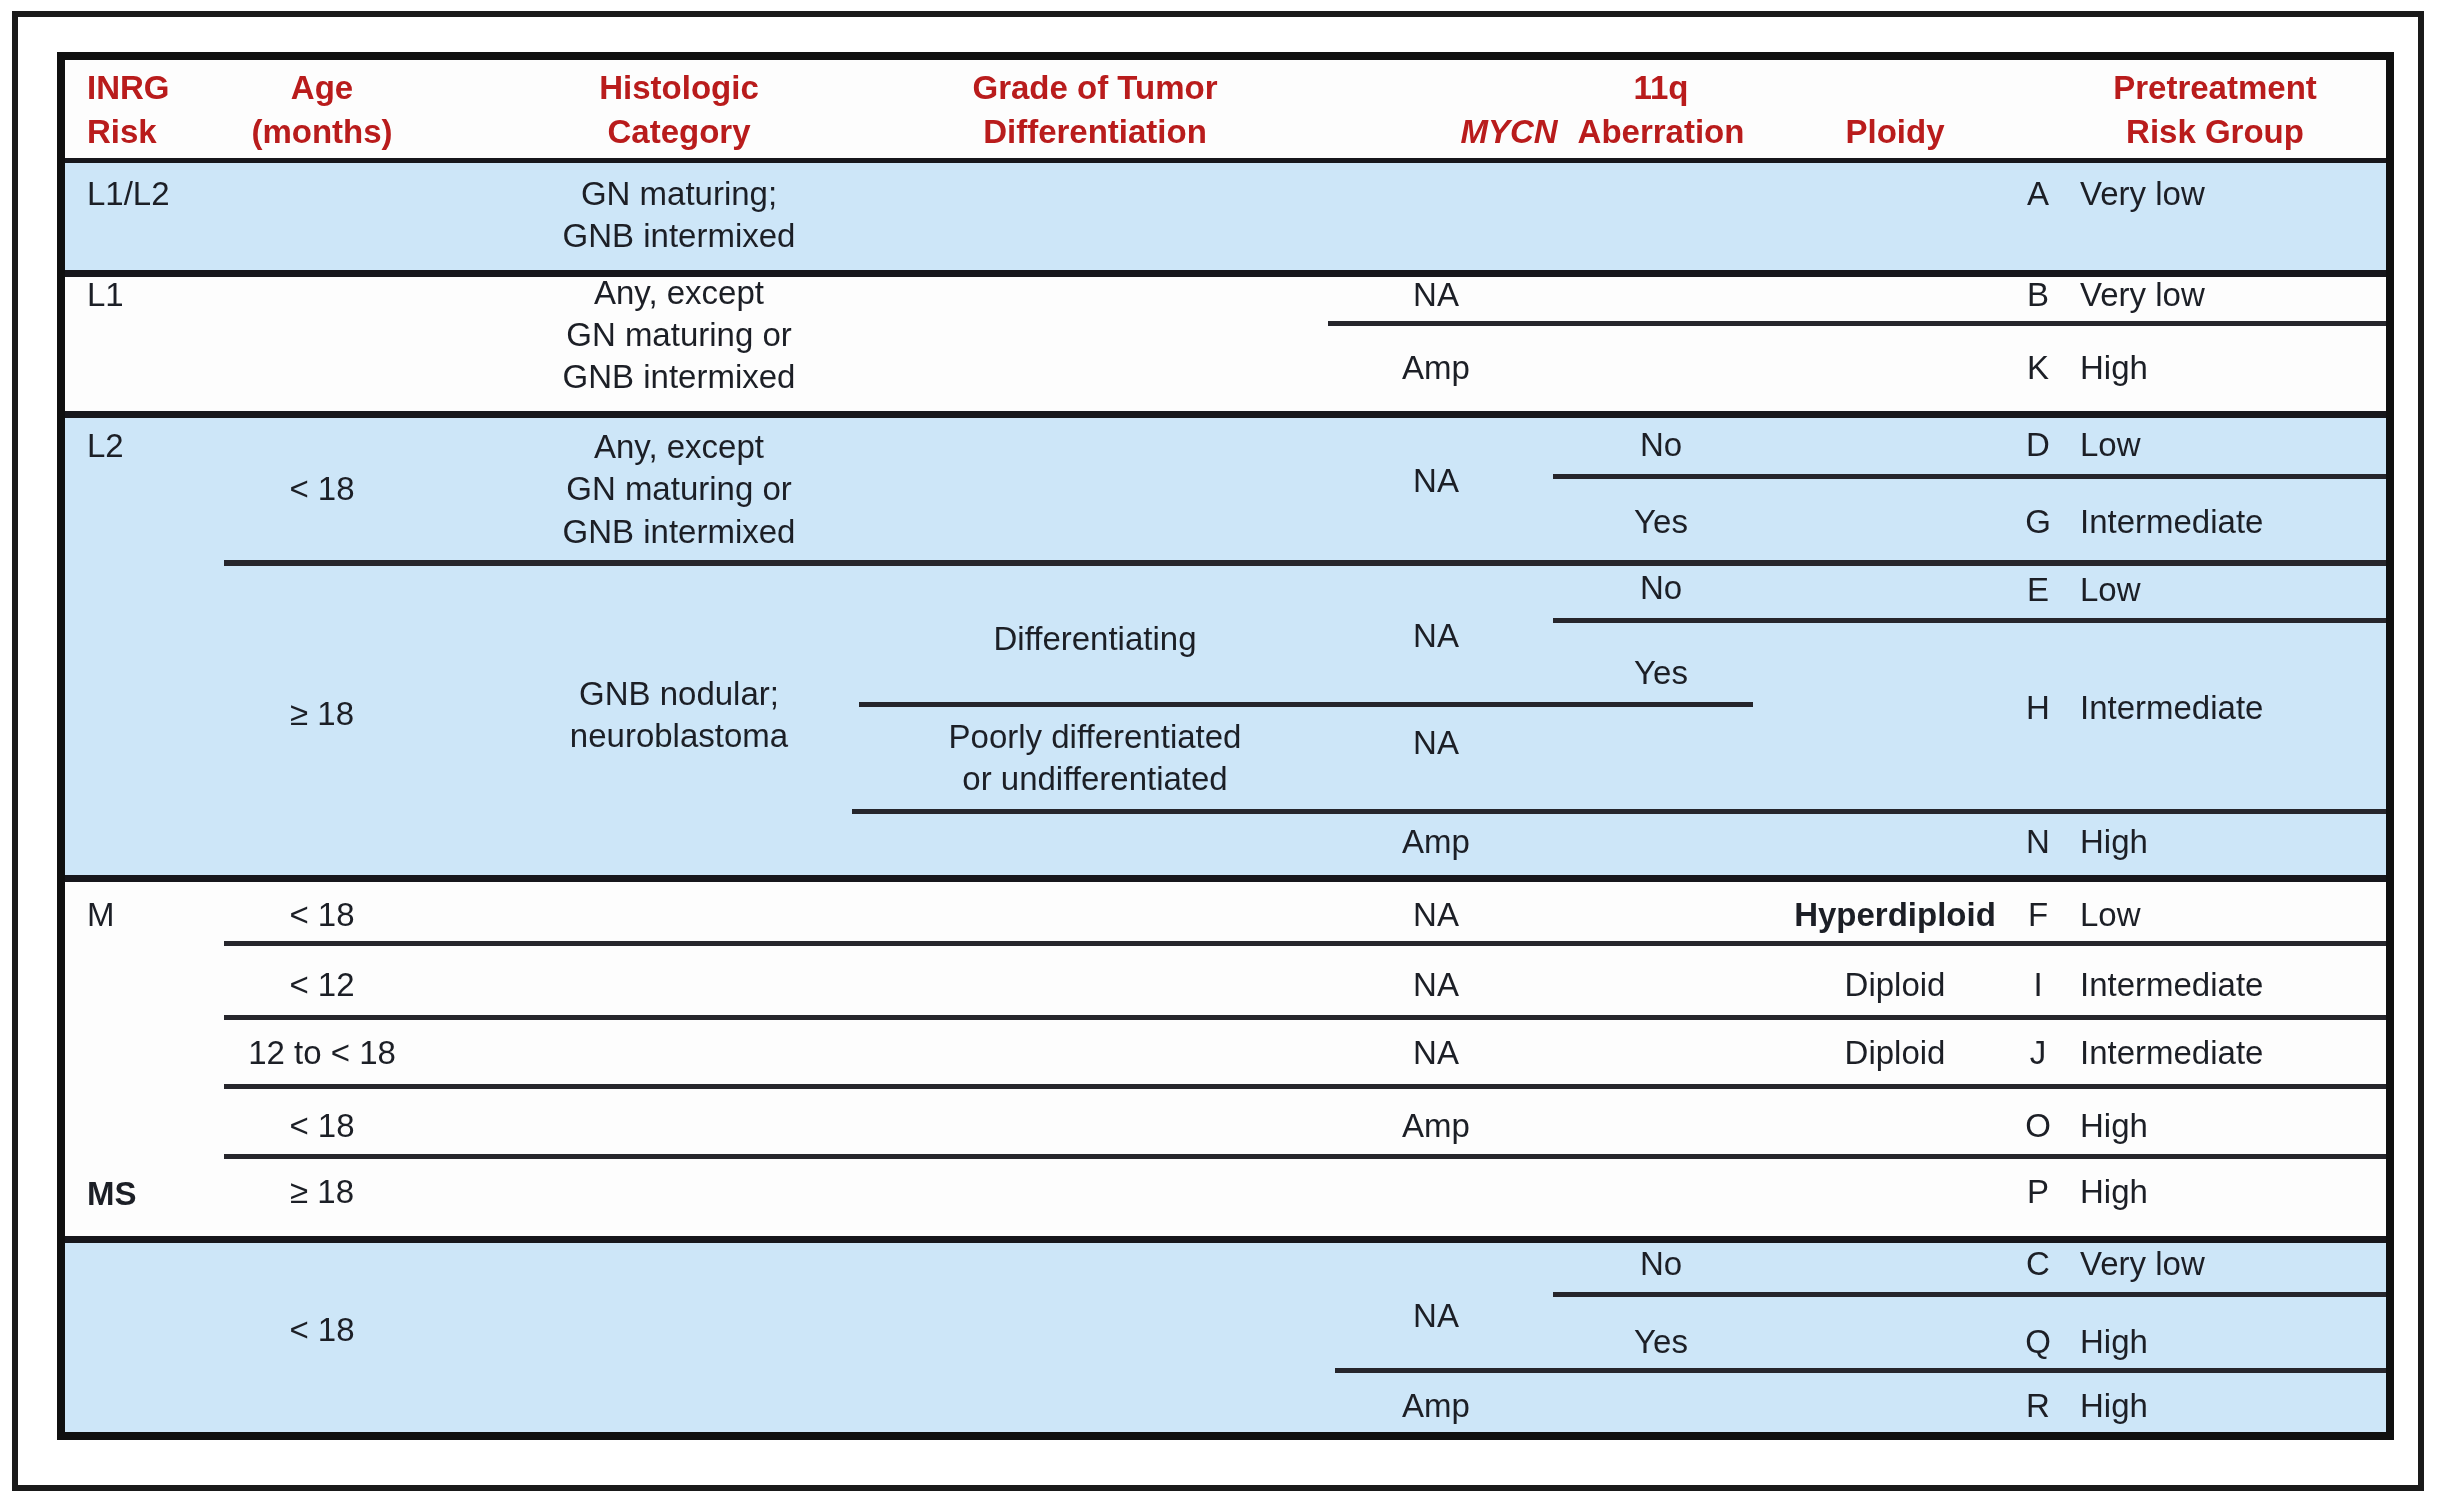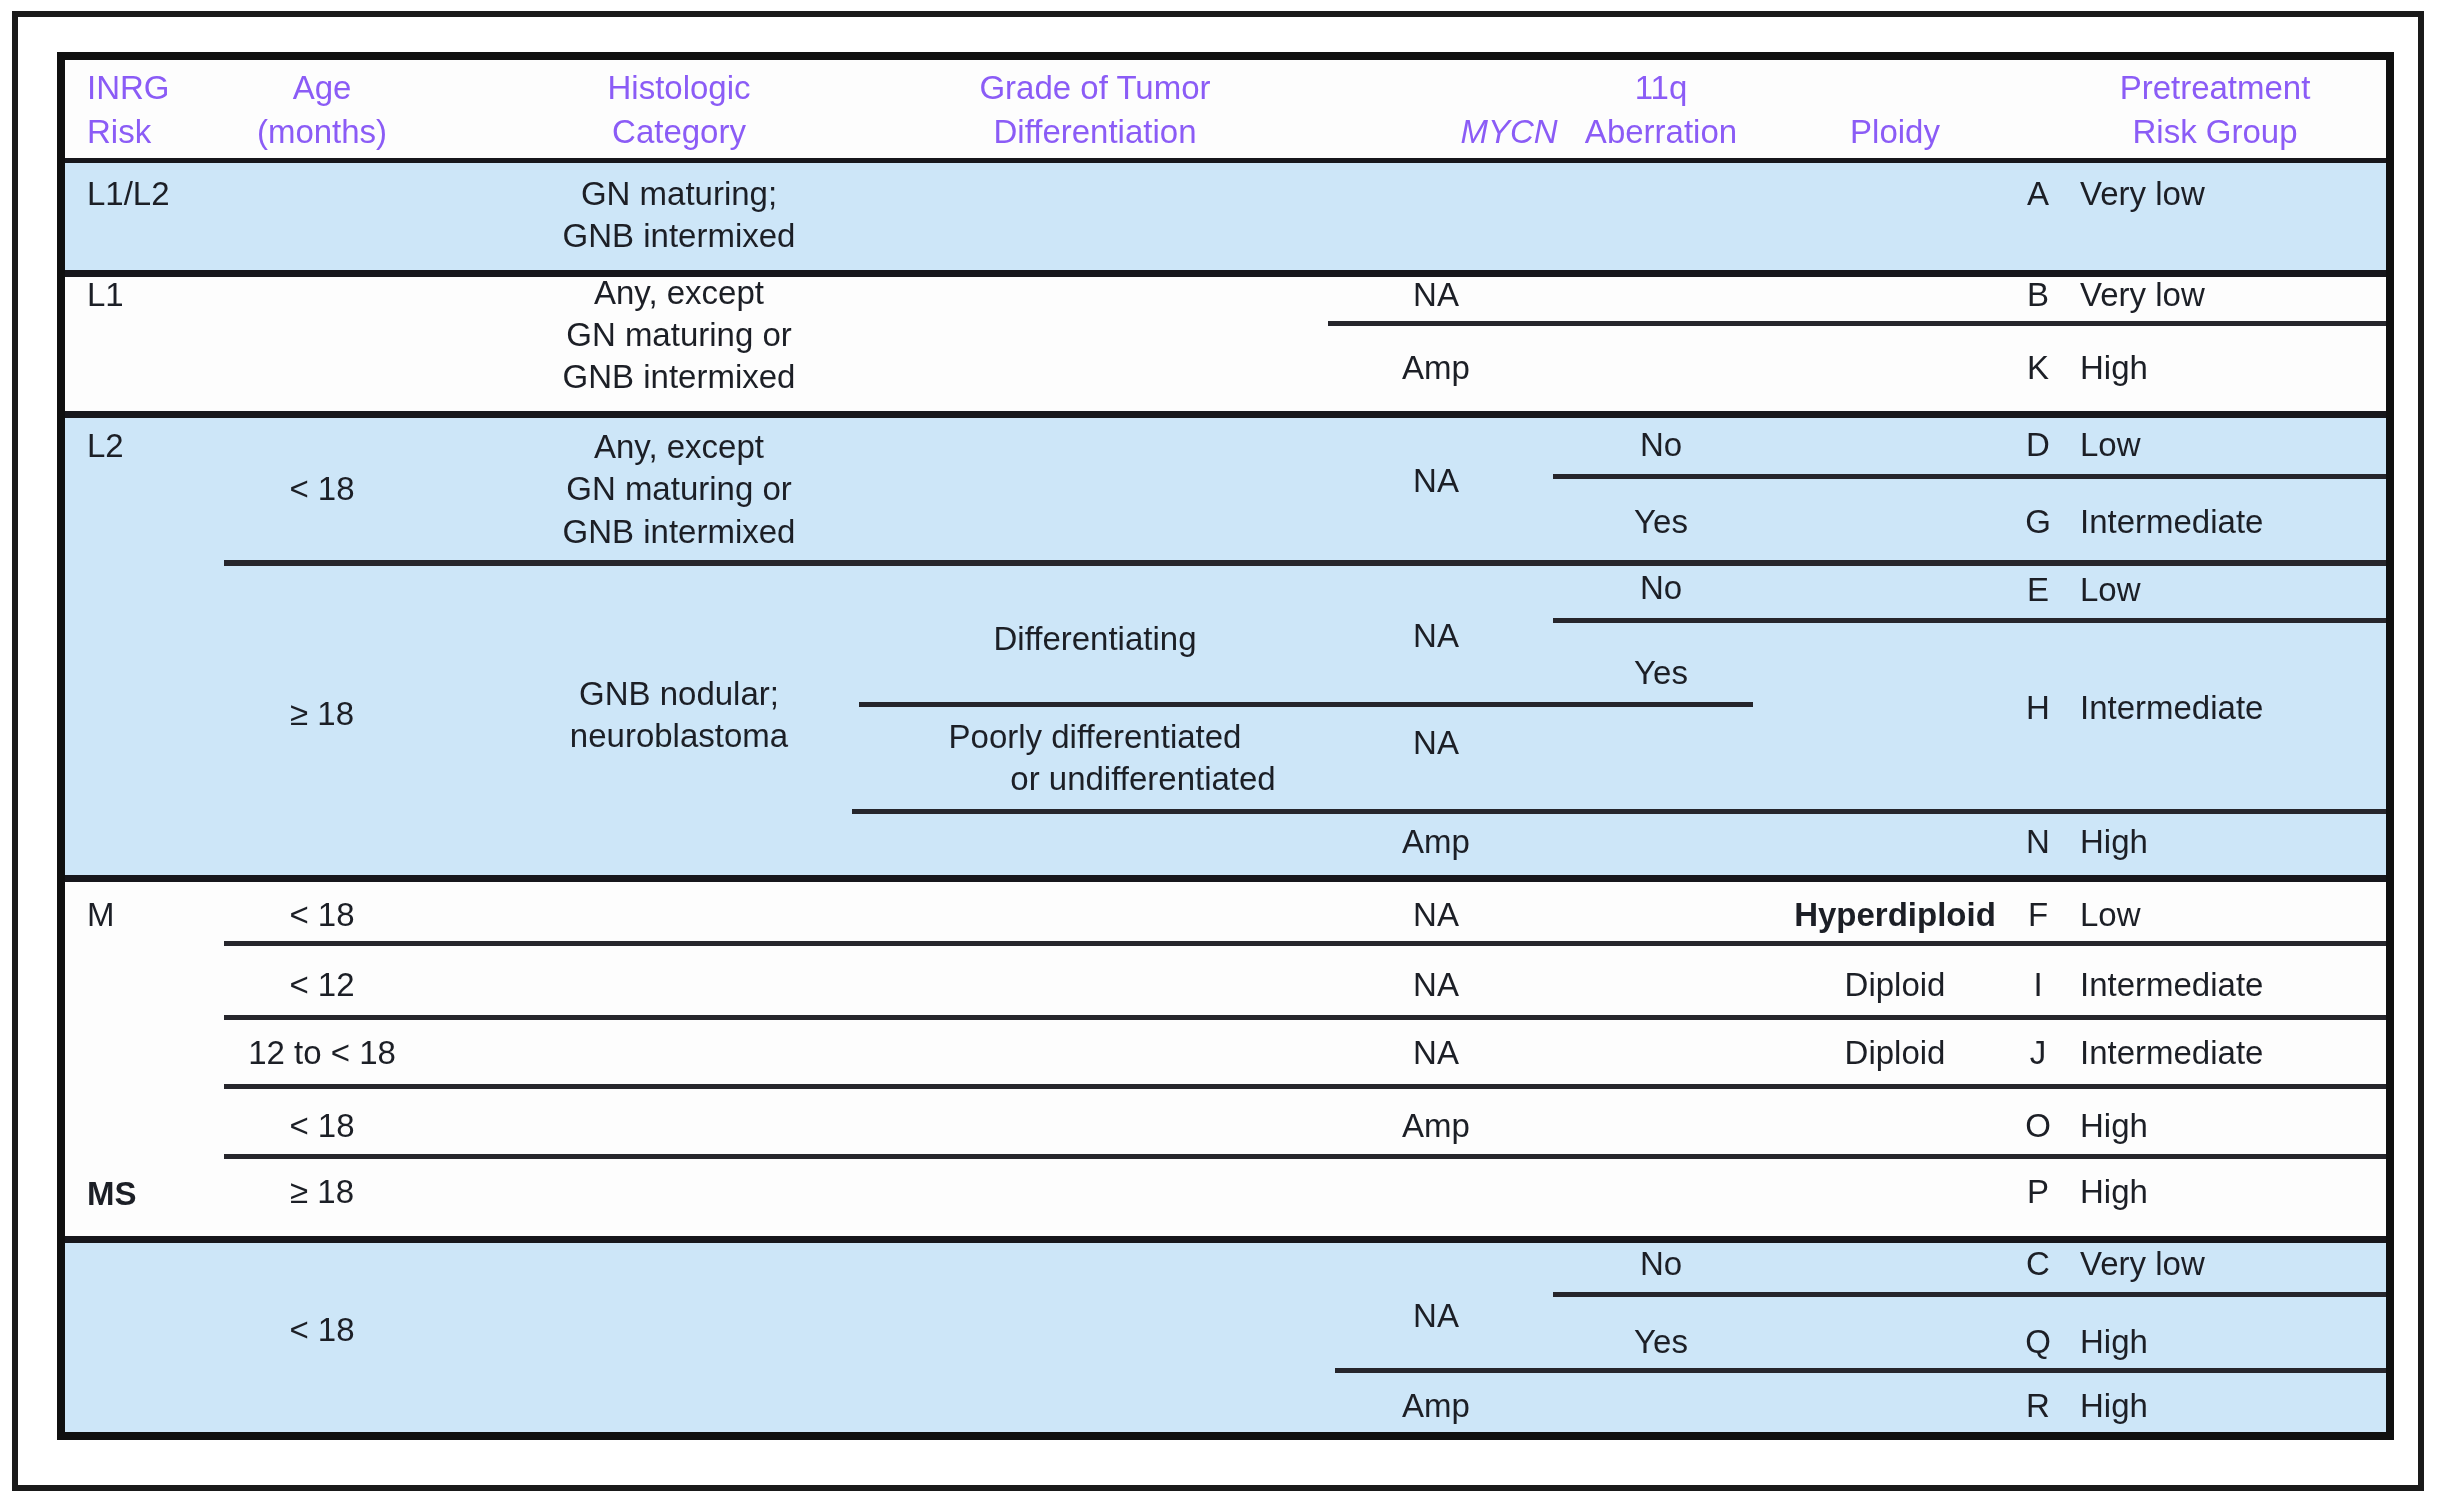--- a/index.html
+++ b/index.html
@@ -9,21 +9,21 @@
     font-size:33px;
   }
   #outer-frame{position:absolute;left:12px;top:10.8px;width:2400px;height:1468px;border:6px solid #1a1a1a;}
   #table-box{position:absolute;left:57px;top:52px;width:2337px;height:1388px;border:8px solid #101010;box-sizing:border-box;background:#fdfdfd;}
   .section{position:absolute;left:0;width:2321px;}
   .blue{background:#cde6f8;}
   .white{background:#fdfdfd;}
   
   .t{position:absolute;transform:translate(-50%,-50%);white-space:nowrap;}
   .tl{position:absolute;transform:translate(0,-50%);white-space:nowrap;}
-  .hd{font-weight:normal;color:#8b5cf6;}
+  .hd{font-weight:bold;color:#b91c1c;}
   .it{font-style:italic;}
   .line{position:absolute;height:4.7px;background:#26262c;}
   .secline{position:absolute;left:0;width:2321px;height:7.4px;background:#17171c;}
   .hline{position:absolute;left:0;width:2321px;height:5.4px;background:#17171c;}
 </style>
 </head>
 <body>
 
 <div id="canvas">
   <div id="outer-frame"></div>
@@ -87,21 +87,21 @@
     <div class="t" style="left:614px;top:676px;">neuroblastoma</div>
     <div class="t" style="left:1030px;top:579px;">Differentiating</div>
     <div class="t" style="left:1371px;top:576px;">NA</div>
     <div class="t" style="left:1596px;top:528px;">No</div>
     <div class="t" style="left:1973px;top:530px;">E</div>
     <div class="tl" style="left:2015px;top:530px;">Low</div>
     <div class="t" style="left:1596px;top:613px;">Yes</div>
     <div class="t" style="left:1973px;top:648px;">H</div>
     <div class="tl" style="left:2015px;top:648px;">Intermediate</div>
     <div class="t" style="left:1030px;top:677px;">Poorly differentiated</div>
-    <div class="t" style="left:1078px;top:719px;">or undifferentiated</div>
+    <div class="t" style="left:1030px;top:719px;">or undifferentiated</div>
     <div class="t" style="left:1371px;top:683px;">NA</div>
     <div class="t" style="left:1371px;top:782px;">Amp</div>
     <div class="t" style="left:1973px;top:782px;">N</div>
     <div class="tl" style="left:2015px;top:782px;">High</div>
 
     <div class="tl" style="left:22px;top:855px;">M</div>
     <div class="t" style="left:257px;top:855px;">&lt; 18</div>
     <div class="t" style="left:1371px;top:855px;">NA</div>
     <div class="t" style="left:1830px;top:855px;font-weight:bold;">Hyperdiploid</div>
     <div class="t" style="left:1973px;top:855px;">F</div>

